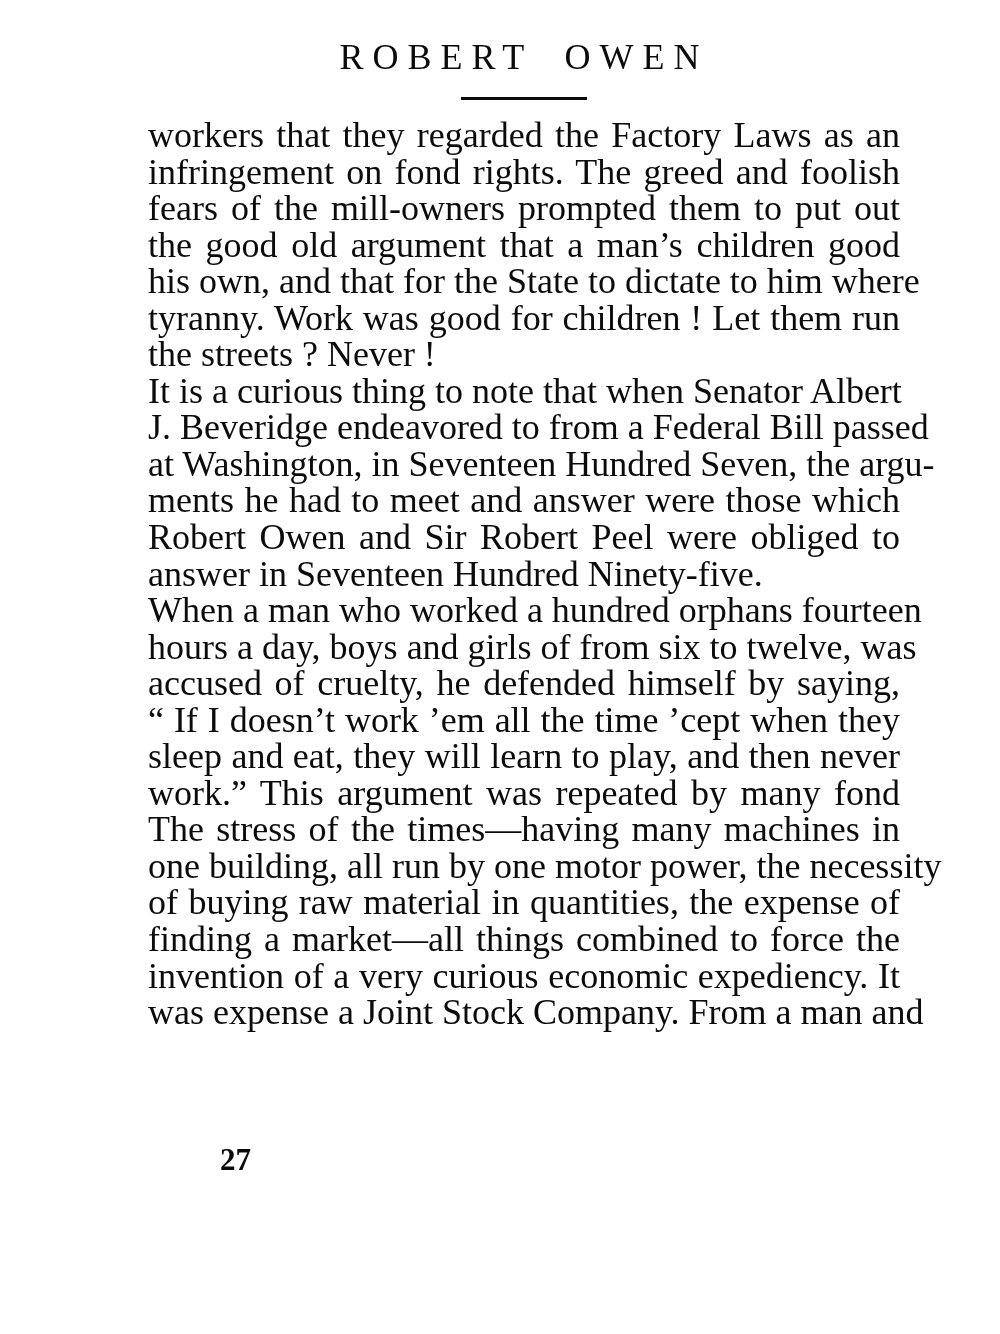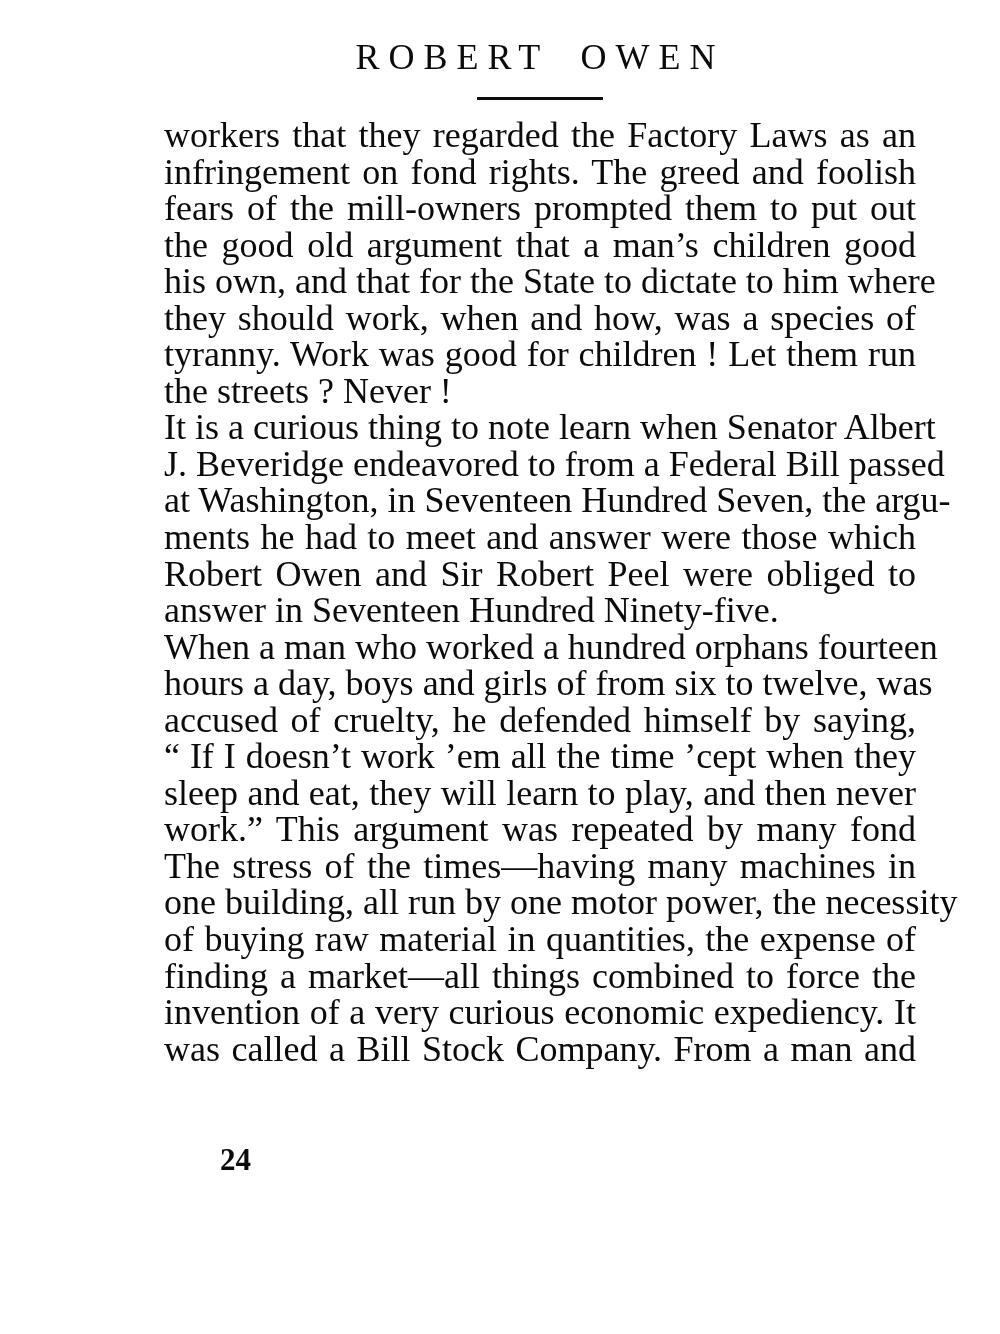--- a/index.html
+++ b/index.html
@@ -14,21 +14,20 @@
     background: #ffffff;
     color: #0b0b0b;
     font-family: "Liberation Serif", "DejaVu Serif", serif;
     overflow: hidden;
   }
   .content {
     position: absolute;
     left: 148px;
     top: 0;
     width: 752px;
-    margin-left: 16px;
   }
   .title {
     margin: 0;
     margin-top: 36px;
     text-align: center;
     font-size: 36px;
     font-weight: normal;
     line-height: 42px;
     letter-spacing: 9px;
     word-spacing: 14px;
@@ -75,27 +74,26 @@
     <div class="divider"></div>
 
     <div class="bodytext">
 
       <div>
         <div class="line">workers that they regarded the Factory Laws as an</div>
         <div class="line">infringement on fond rights. The greed and foolish</div>
         <div class="line">fears of the mill-owners prompted them to put out</div>
         <div class="line">the good old argument that a man’s children good</div>
         <div class="line">his own, and that for the State to dictate to him where</div>
-        <div class="line">they should work, when and how, was a species of</div>
         <div class="line">tyranny. Work was good for children ! Let them run</div>
         <div class="line para-end">the streets ? Never !</div>
       </div>
 
       <div>
-        <div class="line">It is a curious thing to note learn when Senator Albert</div>
+        <div class="line">It is a curious thing to note that when Senator Albert</div>
         <div class="line">J. Beveridge endeavored to from a Federal Bill passed</div>
         <div class="line">at Washington, in Seventeen Hundred Seven, the argu-</div>
         <div class="line">ments he had to meet and answer were those which</div>
         <div class="line">Robert Owen and Sir Robert Peel were obliged to</div>
         <div class="line para-end">answer in Seventeen Hundred Ninety-five.</div>
       </div>
 
       <div>
         <div class="line">When a man who worked a hundred orphans fourteen</div>
         <div class="line">hours a day, boys and girls of from six to twelve, was</div>
@@ -104,20 +102,20 @@
         <div class="line">sleep and eat, they will learn to play, and then never</div>
         <div class="line">work.” This argument was repeated by many fond</div>
       </div>
 
       <div>
         <div class="line">The stress of the times—having many machines in</div>
         <div class="line">one building, all run by one motor power, the necessity</div>
         <div class="line">of buying raw material in quantities, the expense of</div>
         <div class="line">finding a market—all things combined to force the</div>
         <div class="line">invention of a very curious economic expediency. It</div>
-        <div class="line">was called a Bill Stock Company. From a man and</div>
+        <div class="line">was expense a Joint Stock Company. From a man and</div>
       </div>
 
     </div>
   </div>
 
-  <div class="pagenum">24</div>
+  <div class="pagenum">27</div>
 </div>
 
 </body></html>

